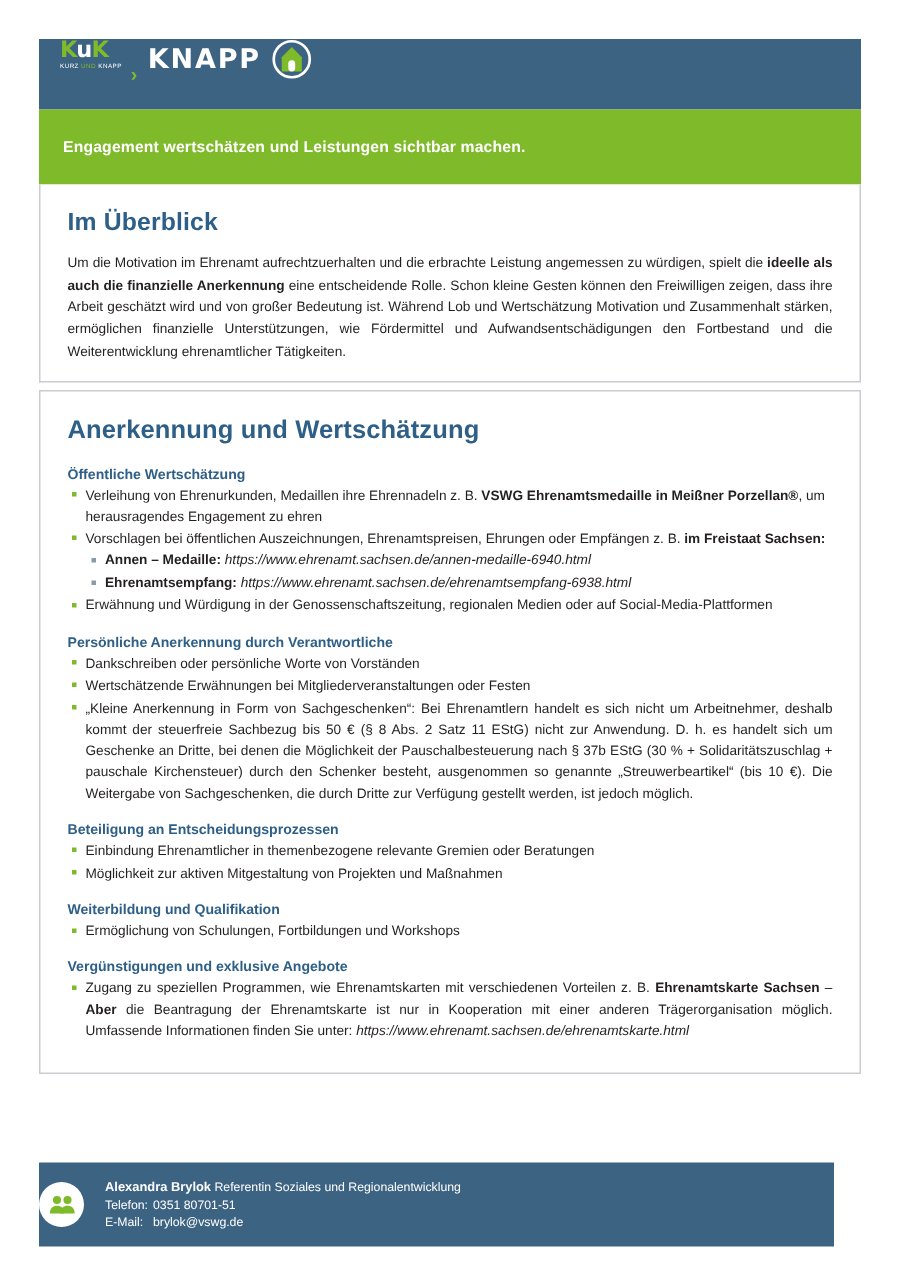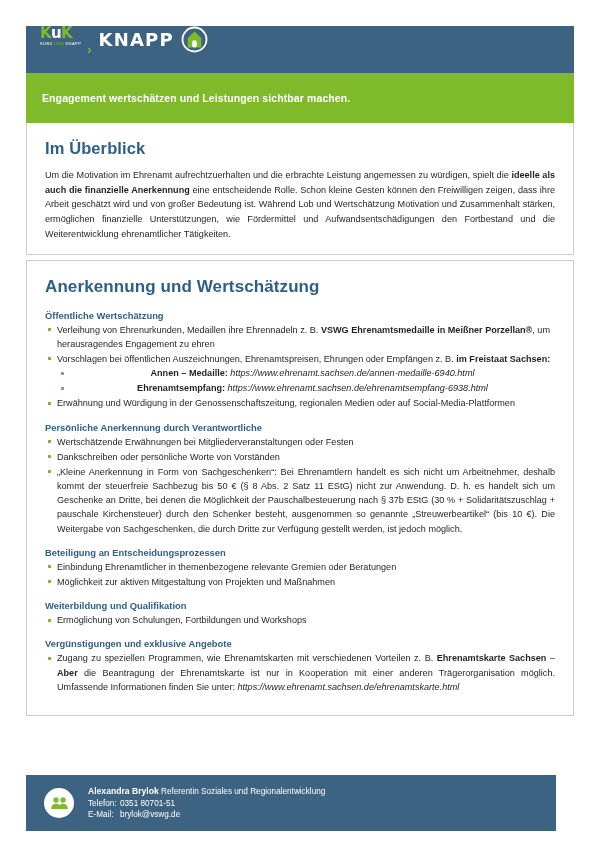--- a/index.html
+++ b/index.html
@@ -145,21 +145,21 @@
     content: "";
     position: absolute;
     left: 3px; top: 5.4px;
     width: 3px; height: 3px;
     background: #7fba2b;
   }
   ul.list > li.justify { text-align: justify; }
   ul.list li b { font-weight: bold; }
   ul.list li i { font-style: italic; }
 
-  ul.sublist { list-style: none; margin: 0 0 0 0; padding: 0; text-align: center; }
+  ul.sublist { list-style: none; margin: 0 0 0 0; padding: 0; }
   ul.sublist > li {
     position: relative;
     padding-left: 13px;
     font-size: 9.1px;
     line-height: 1.56;
     color: #231f20;
     margin-bottom: 1px;
   }
   ul.sublist > li::before {
     content: "";
@@ -173,21 +173,21 @@
   
   .footer {
     position: absolute;
     left: 26px;
     bottom: 18px;
     width: 530px;
     height: 56px;
     background: #3d6382;
     display: flex;
     align-items: center;
-    padding: 0 18px;
+    padding: 0 0;
   }
   .avatar {
     width: 30px; height: 30px;
     border-radius: 50%;
     background: #ffffff;
     display: flex;
     align-items: center;
     justify-content: center;
     flex: 0 0 auto;
     margin-right: 14px;
@@ -249,22 +249,22 @@
             <li><b>Ehrenamtsempfang:</b> <i>https://www.ehrenamt.sachsen.de/ehrenamtsempfang-6938.html</i></li>
           </ul>
         </li>
         <li>Erwähnung und Würdigung in der Genossenschaftszeitung, regionalen Medien oder auf Social-Media-Plattformen</li>
       </ul>
     </div>
 
     <div class="block">
       <h3 class="sub-title">Persönliche Anerkennung durch Verantwortliche</h3>
       <ul class="list">
+        <li>Dankschreiben oder persönliche Worte von Vorständen</li>
         <li>Wertschätzende Erwähnungen bei Mitgliederveranstaltungen oder Festen</li>
-        <li>Dankschreiben oder persönliche Worte von Vorständen</li>
         <li class="justify">„Kleine Anerkennung in Form von Sachgeschenken“: Bei Ehrenamtlern handelt es sich nicht um Arbeitnehmer, deshalb kommt der steuerfreie Sachbezug bis 50 € (§ 8 Abs. 2 Satz 11 EStG) nicht zur Anwendung. D. h. es handelt sich um Geschenke an Dritte, bei denen die Möglichkeit der Pauschalbesteuerung nach § 37b EStG (30 % + Solidaritätszuschlag + pauschale Kirchensteuer) durch den Schenker besteht, ausgenommen so genannte „Streuwerbeartikel“ (bis 10 €). Die Weitergabe von Sachgeschenken, die durch Dritte zur Verfügung gestellt werden, ist jedoch möglich.</li>
       </ul>
     </div>
 
     <div class="block">
       <h3 class="sub-title">Beteiligung an Entscheidungsprozessen</h3>
       <ul class="list">
         <li>Einbindung Ehrenamtlicher in themenbezogene relevante Gremien oder Beratungen</li>
         <li>Möglichkeit zur aktiven Mitgestaltung von Projekten und Maßnahmen</li>
       </ul>

